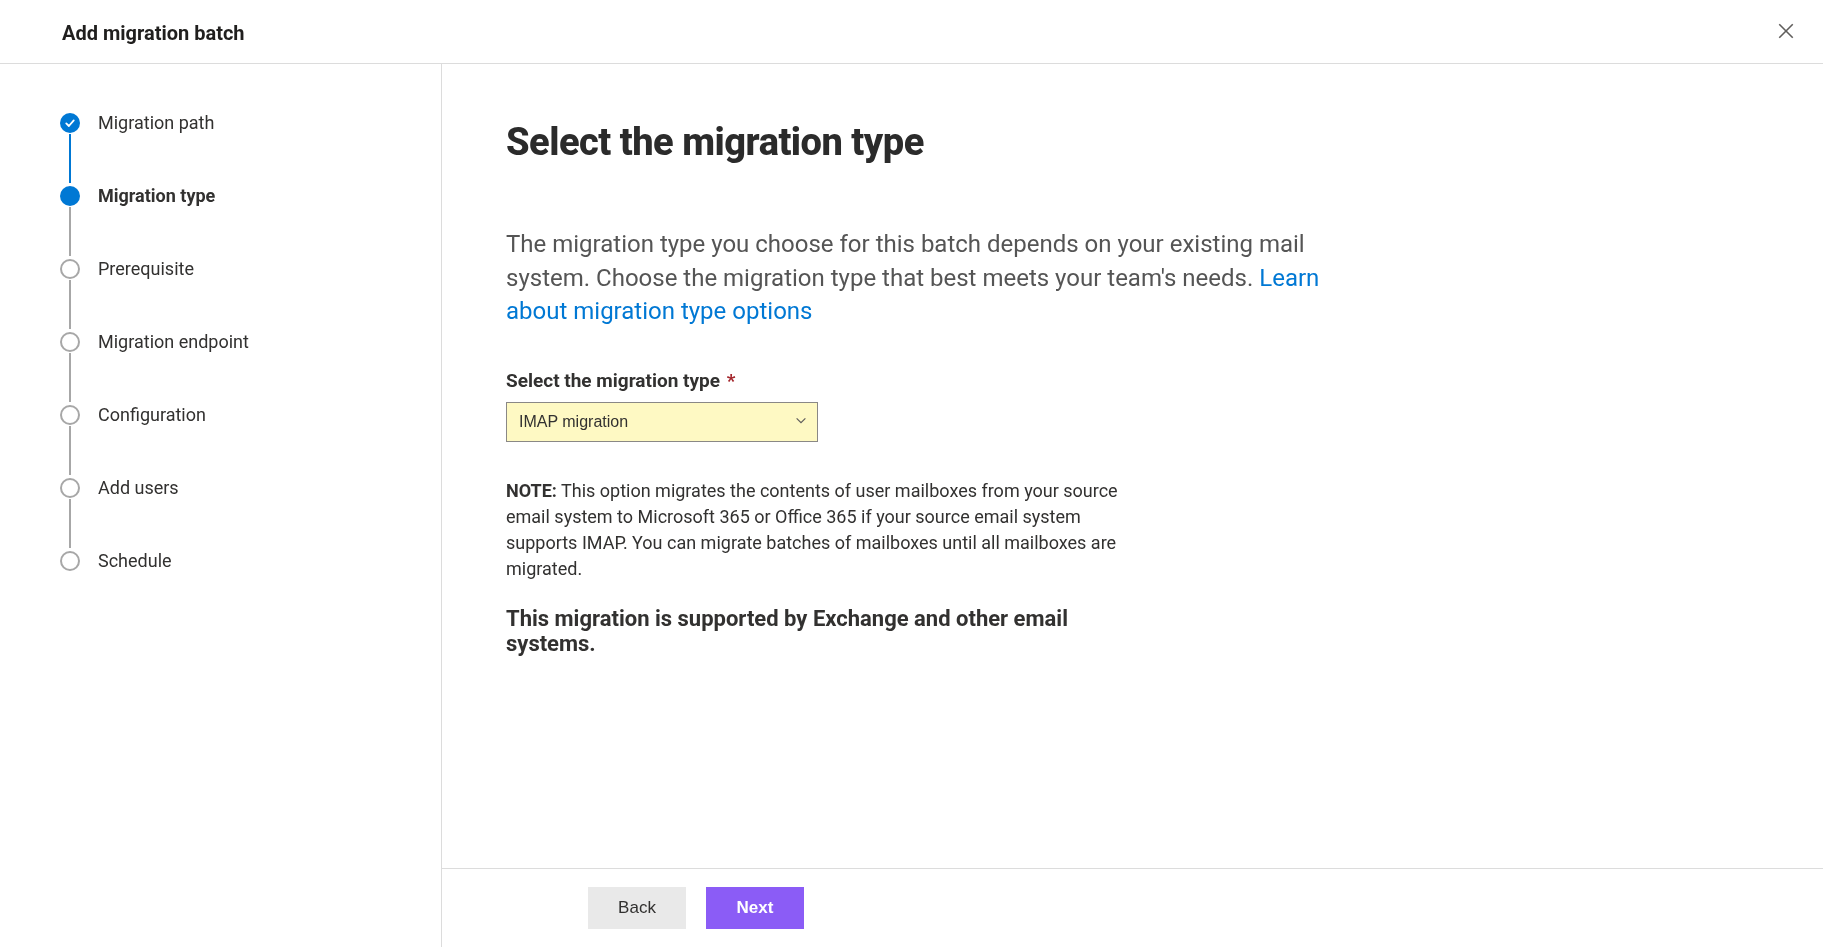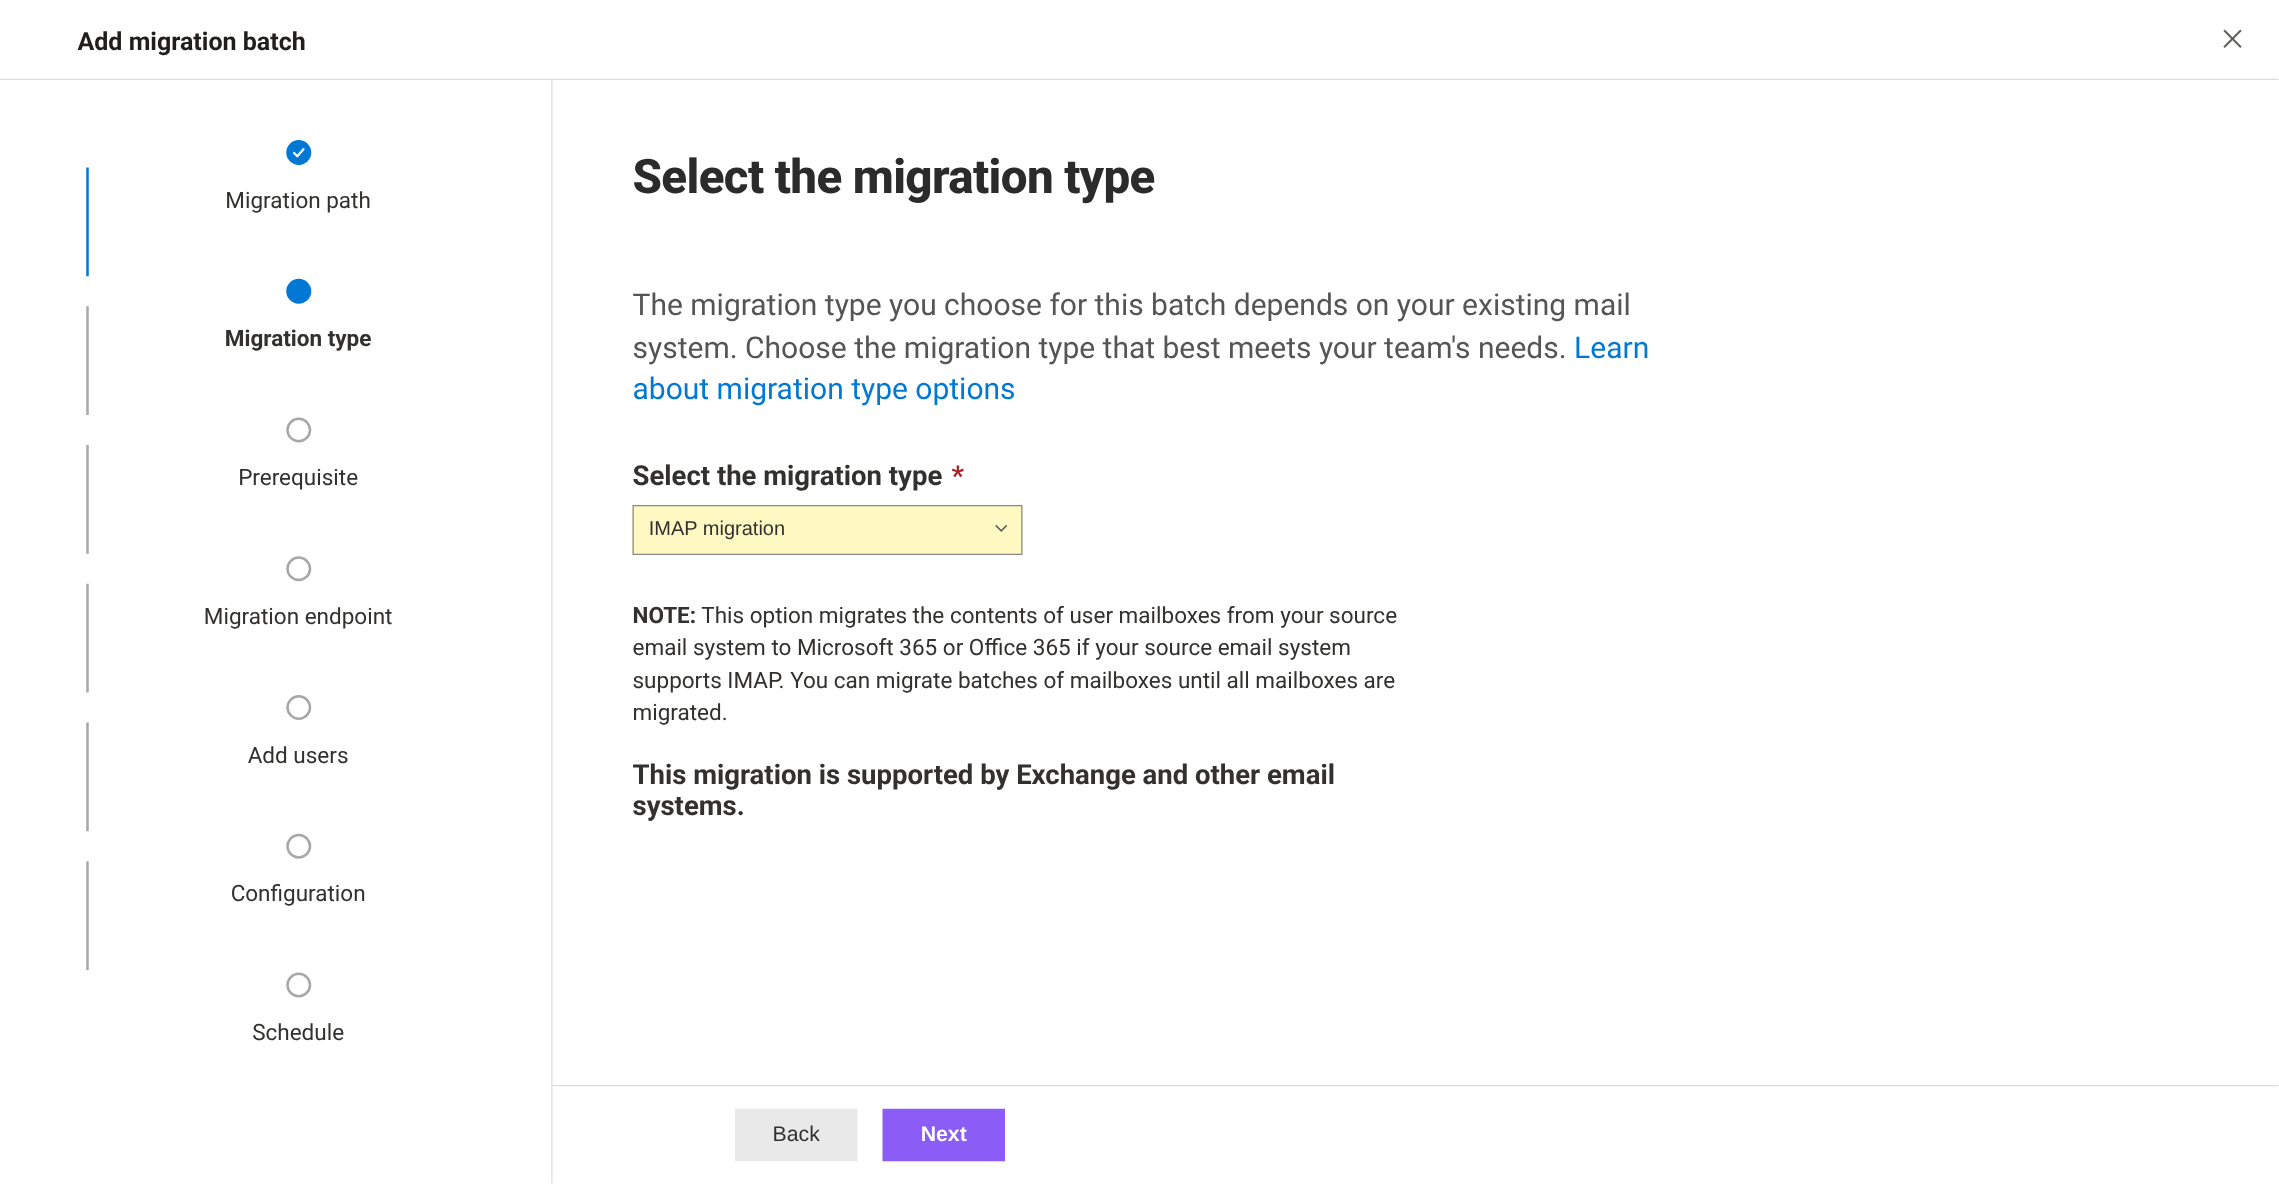--- a/index.html
+++ b/index.html
@@ -51,21 +51,20 @@
     border-right: 1px solid #dcdcdc;
     padding: 48px 24px 24px 60px;
   }
   .steps { list-style: none; }
   .step {
     position: relative;
     display: flex;
     align-items: center;
     gap: 18px;
     padding-bottom: 52px;
-    flex-direction: column;
   }
   .step:last-child { padding-bottom: 0; }
   .step::after {
     content: "";
     position: absolute;
     left: 9px;
     top: 22px;
     bottom: 2px;
     width: 2px;
     background: #a7a7a7;
@@ -122,21 +121,21 @@
     line-height: 1.4;
     max-width: 870px;
     margin-bottom: 40px;
   }
   .intro a {
     color: #0078d4;
     text-decoration: none;
   }
 
   .field-label {
-    font-size: 22px;
+    font-size: 19px;
     font-weight: 700;
     color: #323130;
     margin-bottom: 10px;
     display: block;
   }
   .field-label .req { color: #a4262c; margin-left: 2px; }
   .select-wrap {
     position: relative;
     width: 312px;
     margin-bottom: 36px;
@@ -235,25 +234,25 @@
         <li class="step pending">
           <span class="step-marker"></span>
           <span class="step-label">Prerequisite</span>
         </li>
         <li class="step pending">
           <span class="step-marker"></span>
           <span class="step-label">Migration endpoint</span>
         </li>
         <li class="step pending">
           <span class="step-marker"></span>
+          <span class="step-label">Configuration</span>
+        </li>
+        <li class="step pending">
+          <span class="step-marker"></span>
           <span class="step-label">Add users</span>
-        </li>
-        <li class="step pending">
-          <span class="step-marker"></span>
-          <span class="step-label">Configuration</span>
         </li>
         <li class="step pending">
           <span class="step-marker"></span>
           <span class="step-label">Schedule</span>
         </li>
       </ul>
     </nav>
 
     <div class="main">
       <div class="content">

